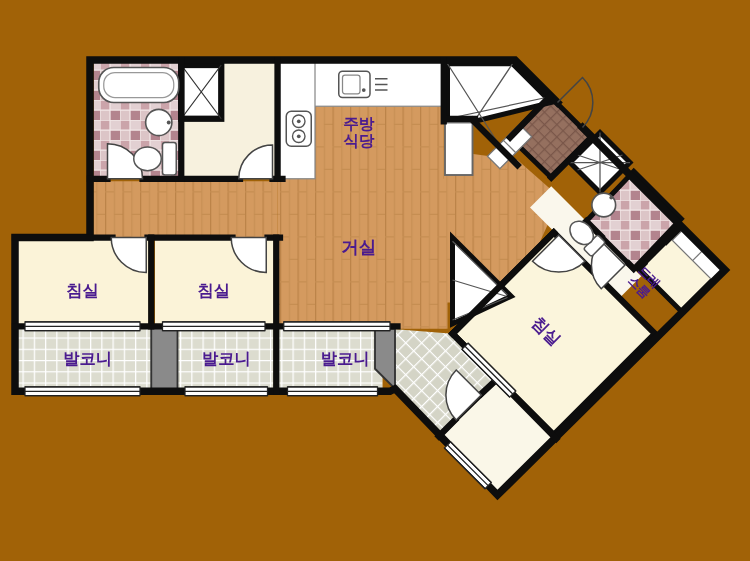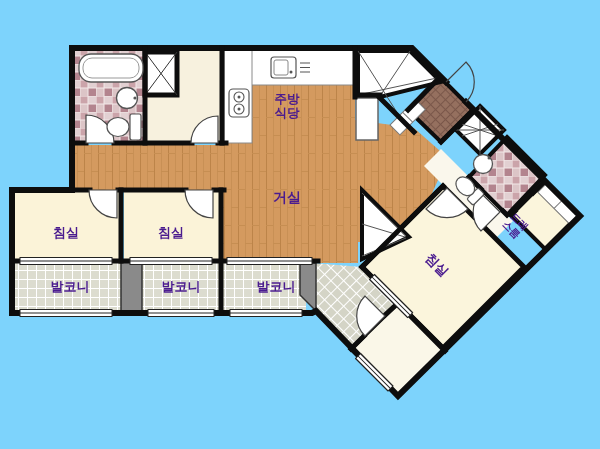--- a/index.html
+++ b/index.html
@@ -1,16 +1,16 @@
 <!DOCTYPE html>
 <html><head>
 <meta charset="utf-8">
 <style>
   html,body{margin:0;padding:0;background:#ffffff;}
-  .stage{position:relative;width:600px;height:449px;background:#7dd3fc;overflow:hidden;
+  .stage{position:relative;width:600px;height:449px;background:#a16207;overflow:hidden;
          font-family:"Liberation Sans", sans-serif;text-align:right;}
   svg text{font-family:"Liberation Sans","DejaVu Sans",sans-serif;font-weight:bold;}
 </style>
 </head>
 <body>
 
 <div class="stage">
 <svg width="600" height="449" viewBox="0 0 600 449">
   <defs>
     <pattern id="wood" width="14" height="36" patternUnits="userSpaceOnUse">

